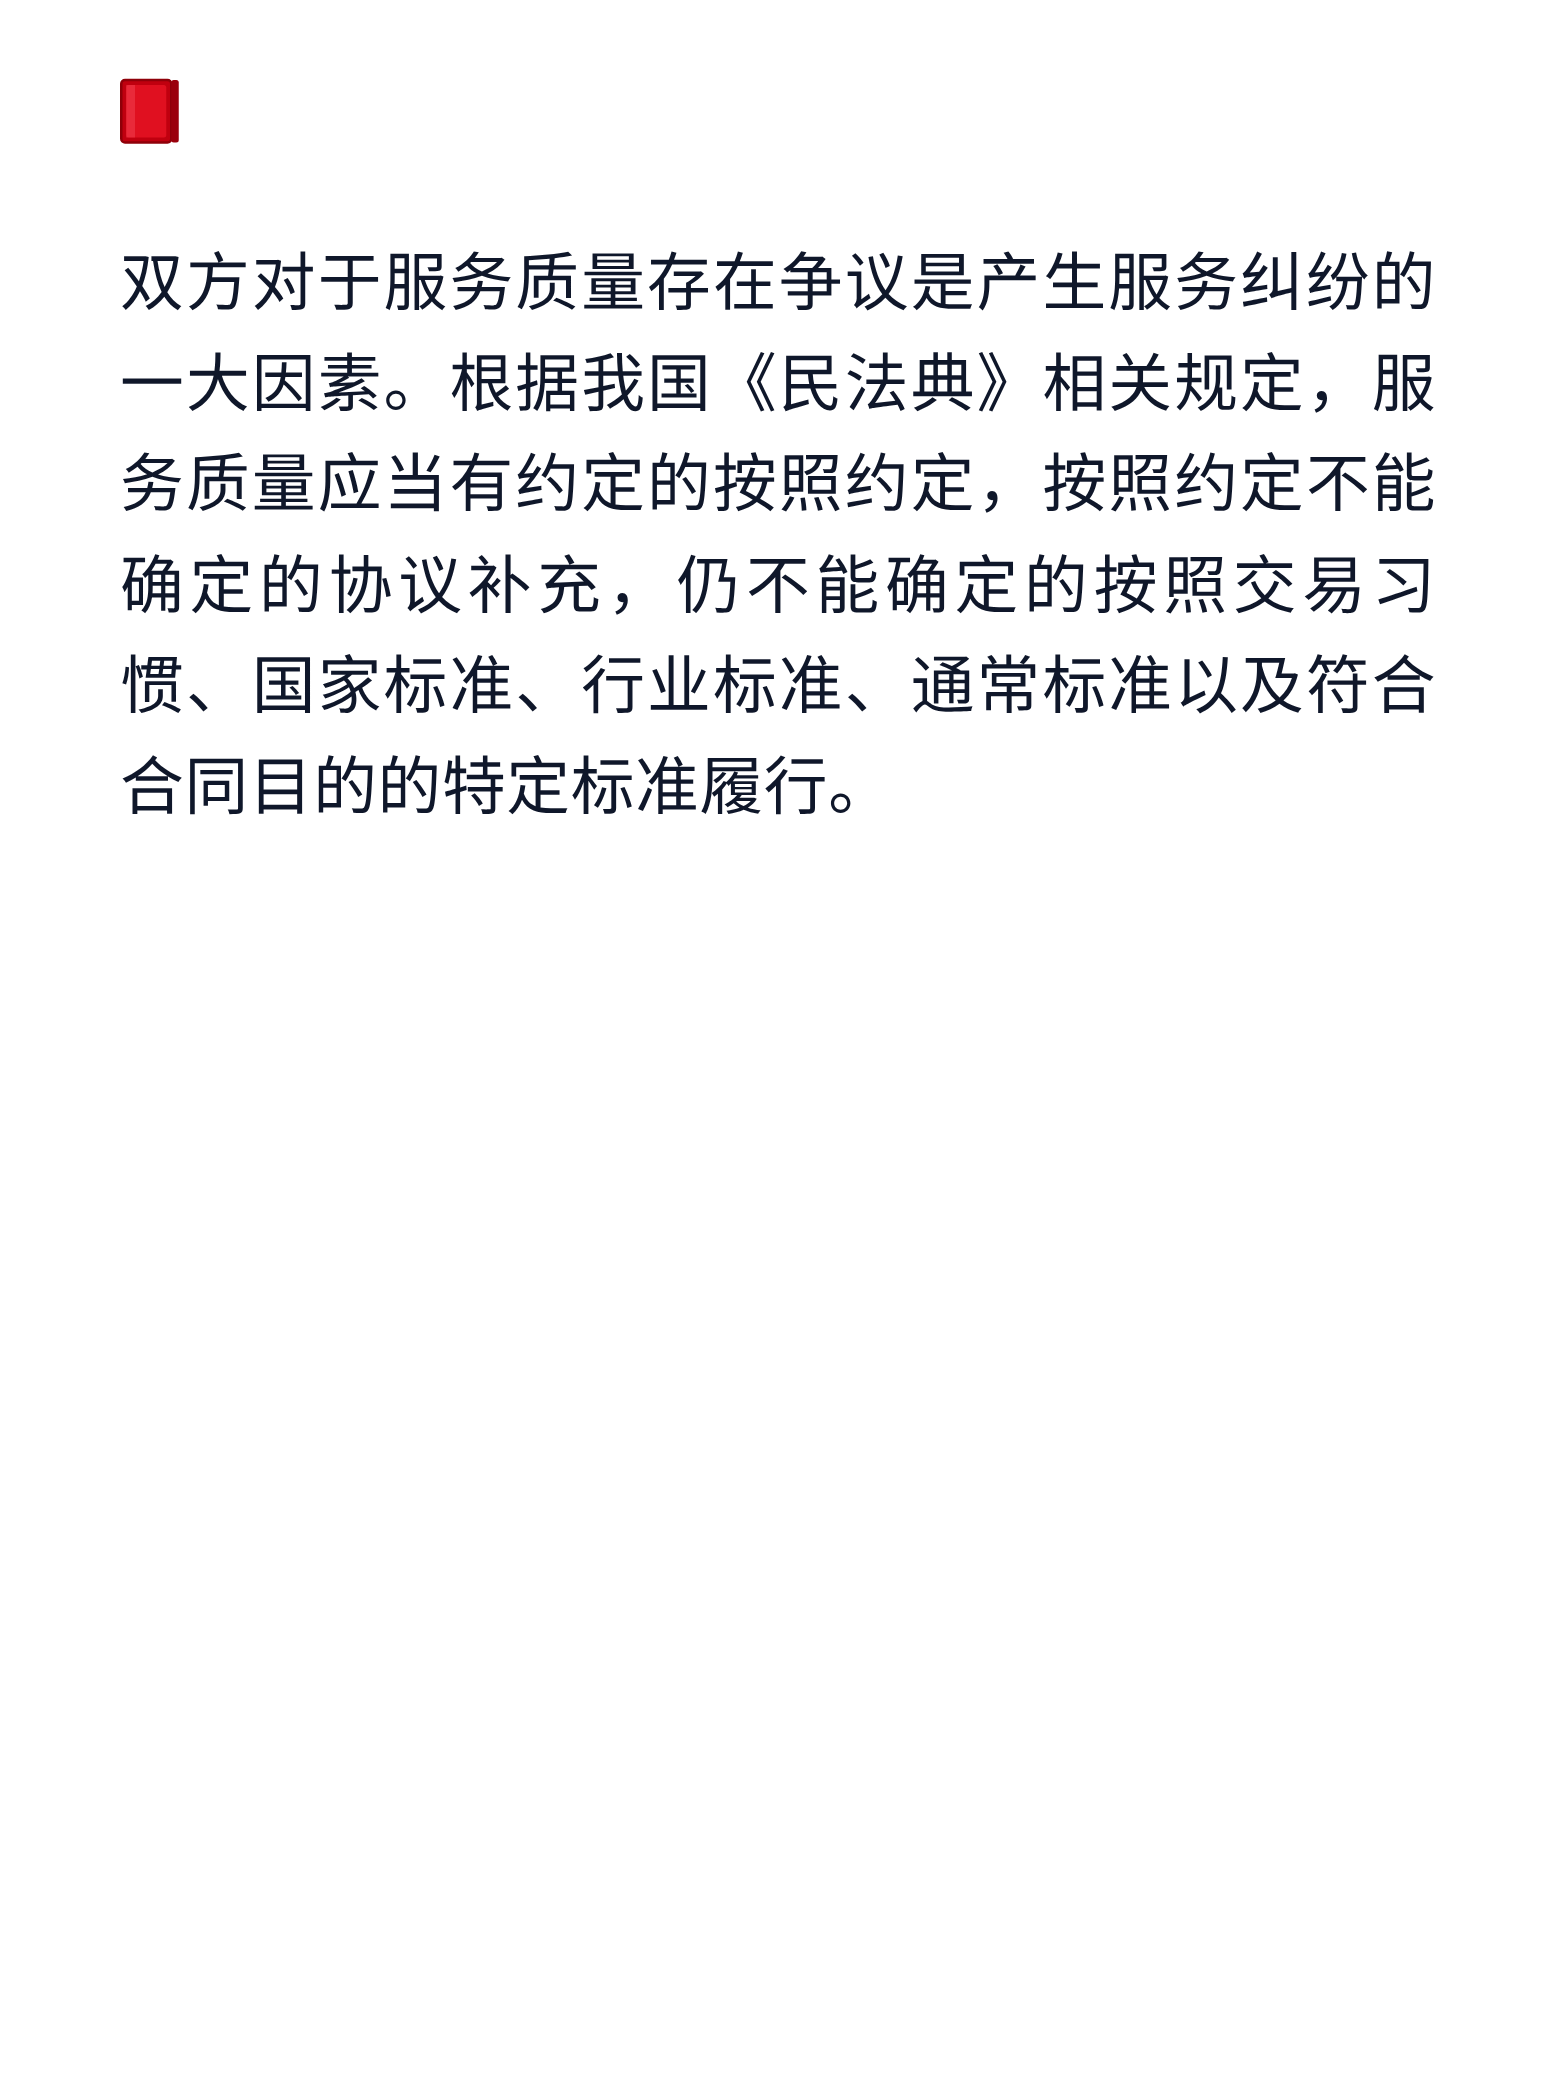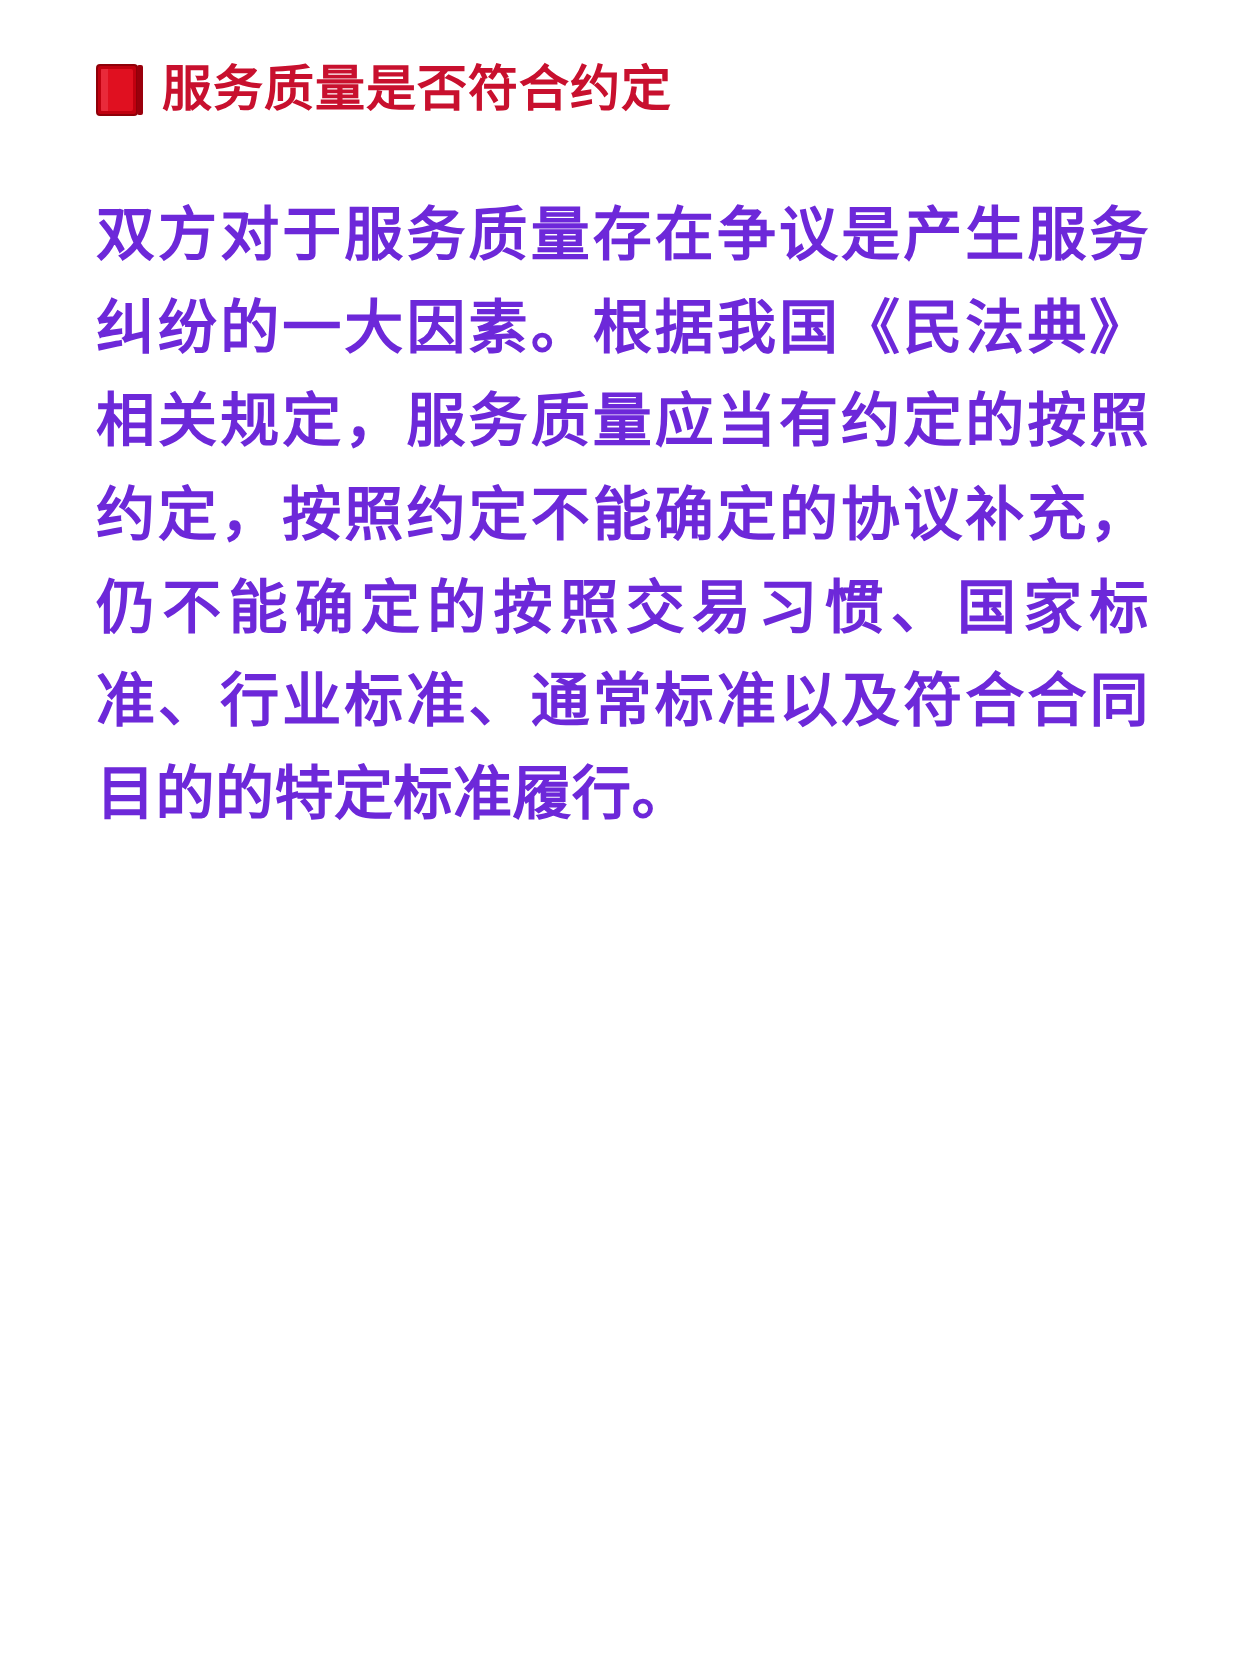--- a/index.html
+++ b/index.html
@@ -41,46 +41,45 @@
   .title-text {
     font-family: "Liberation Serif", "DejaVu Serif", serif;
     font-size: 50px;
     font-weight: 700;
     line-height: 1.1;
     color: #c8102e;
     letter-spacing: 1px;
     white-space: nowrap;
   }
   .body-text {
-    font-size: 59px;
+    font-size: 51px;
     line-height: 1.58;
-    color: #6d28d9;
+    color: #0f172a;
     text-align: justify;
     text-justify: inter-ideograph;
     letter-spacing: 0.5px;
     margin: 0 0 56px 0;
-    font-weight: 700;
+    font-weight: 400;
   }
   .body-text:last-child {
     margin-bottom: 0;
   }
 </style>
 </head>
 <body>
 
 <div class="page">
 
   <div class="title-row">
     <span class="book-icon">
       <svg width="48" height="54" viewBox="0 0 48 54" xmlns="http://www.w3.org/2000/svg">
         <rect x="1" y="2" width="40" height="50" rx="3" fill="#c0000f"></rect>
         <rect x="1" y="2" width="40" height="50" rx="3" fill="none" stroke="#8f0009" stroke-width="2"></rect>
         <rect x="5" y="6" width="32" height="42" rx="2" fill="#e01020"></rect>
         <rect x="41" y="2" width="6" height="50" rx="2" fill="#9a000c"></rect>
         <rect x="5" y="6" width="7" height="42" fill="#f04050" opacity="0.55"></rect>
       </svg>
     </span>
-    <span class="title-text">服务质量是否符合约定</span>
   </div>
 
   <p class="body-text">双方对于服务质量存在争议是产生服务纠纷的一大因素。根据我国《民法典》相关规定，服务质量应当有约定的按照约定，按照约定不能确定的协议补充，仍不能确定的按照交易习惯、国家标准、行业标准、通常标准以及符合合同目的的特定标准履行。</p>
 
 </div>
 
 </body></html>

